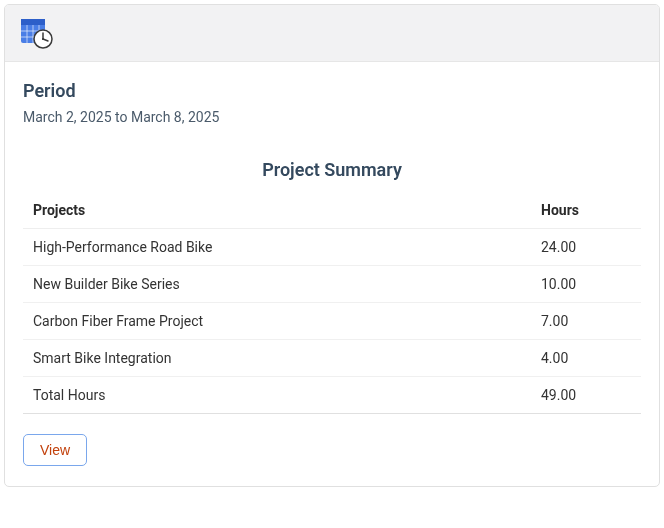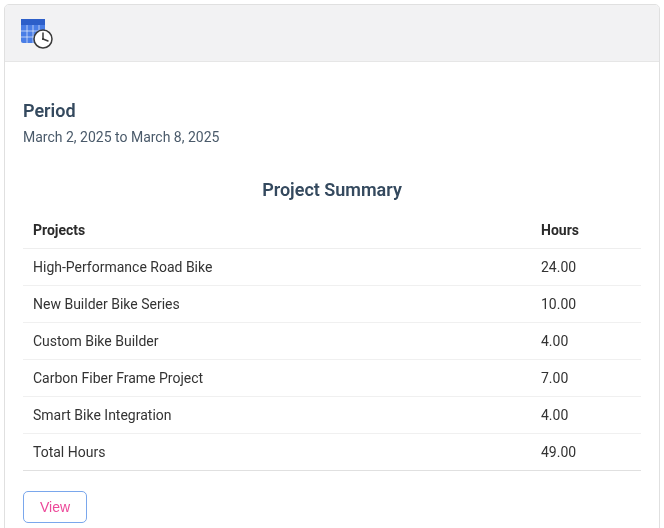--- a/index.html
+++ b/index.html
@@ -41,21 +41,20 @@
       color: #2a3a4a;
     }
     .card-body {
       padding: 18px 18px 20px 18px;
     }
     .section-label {
       font-size: 18px;
       font-weight: 600;
       color: #34495e;
       margin-bottom: 8px;
-      margin-top: 20px;
     }
     .period-text {
       font-size: 14px;
       color: #4a5a6a;
     }
     .summary-label {
       font-size: 18px;
       font-weight: 600;
       color: #34495e;
       margin-top: 34px;
@@ -89,21 +88,21 @@
       border-bottom: 1px solid #e0e0e0;
     }
     table.summary tr.total td.hours-cell {
       font-weight: 400;
     }
     .btn-view {
       display: inline-block;
       margin-top: 20px;
       padding: 7px 16px;
       font-size: 14px;
-      color: #ec4899;
+      color: #c2410c;
       background: #fff;
       border: 1px solid #7aa7ec;
       border-radius: 5px;
       cursor: pointer;
       font-weight: 500;
     }
   </style>
 </head>
 <body>
 
@@ -142,24 +141,20 @@
       <tbody>
         <tr>
           <td>High-Performance Road Bike</td>
           <td class="hours-cell">24.00</td>
         </tr>
         <tr>
           <td>New Builder Bike Series</td>
           <td class="hours-cell">10.00</td>
         </tr>
         <tr>
-          <td>Custom Bike Builder</td>
-          <td class="hours-cell">4.00</td>
-        </tr>
-        <tr>
           <td>Carbon Fiber Frame Project</td>
           <td class="hours-cell">7.00</td>
         </tr>
         <tr>
           <td>Smart Bike Integration</td>
           <td class="hours-cell">4.00</td>
         </tr>
         <tr class="total">
           <td>Total Hours</td>
           <td class="hours-cell">49.00</td>

